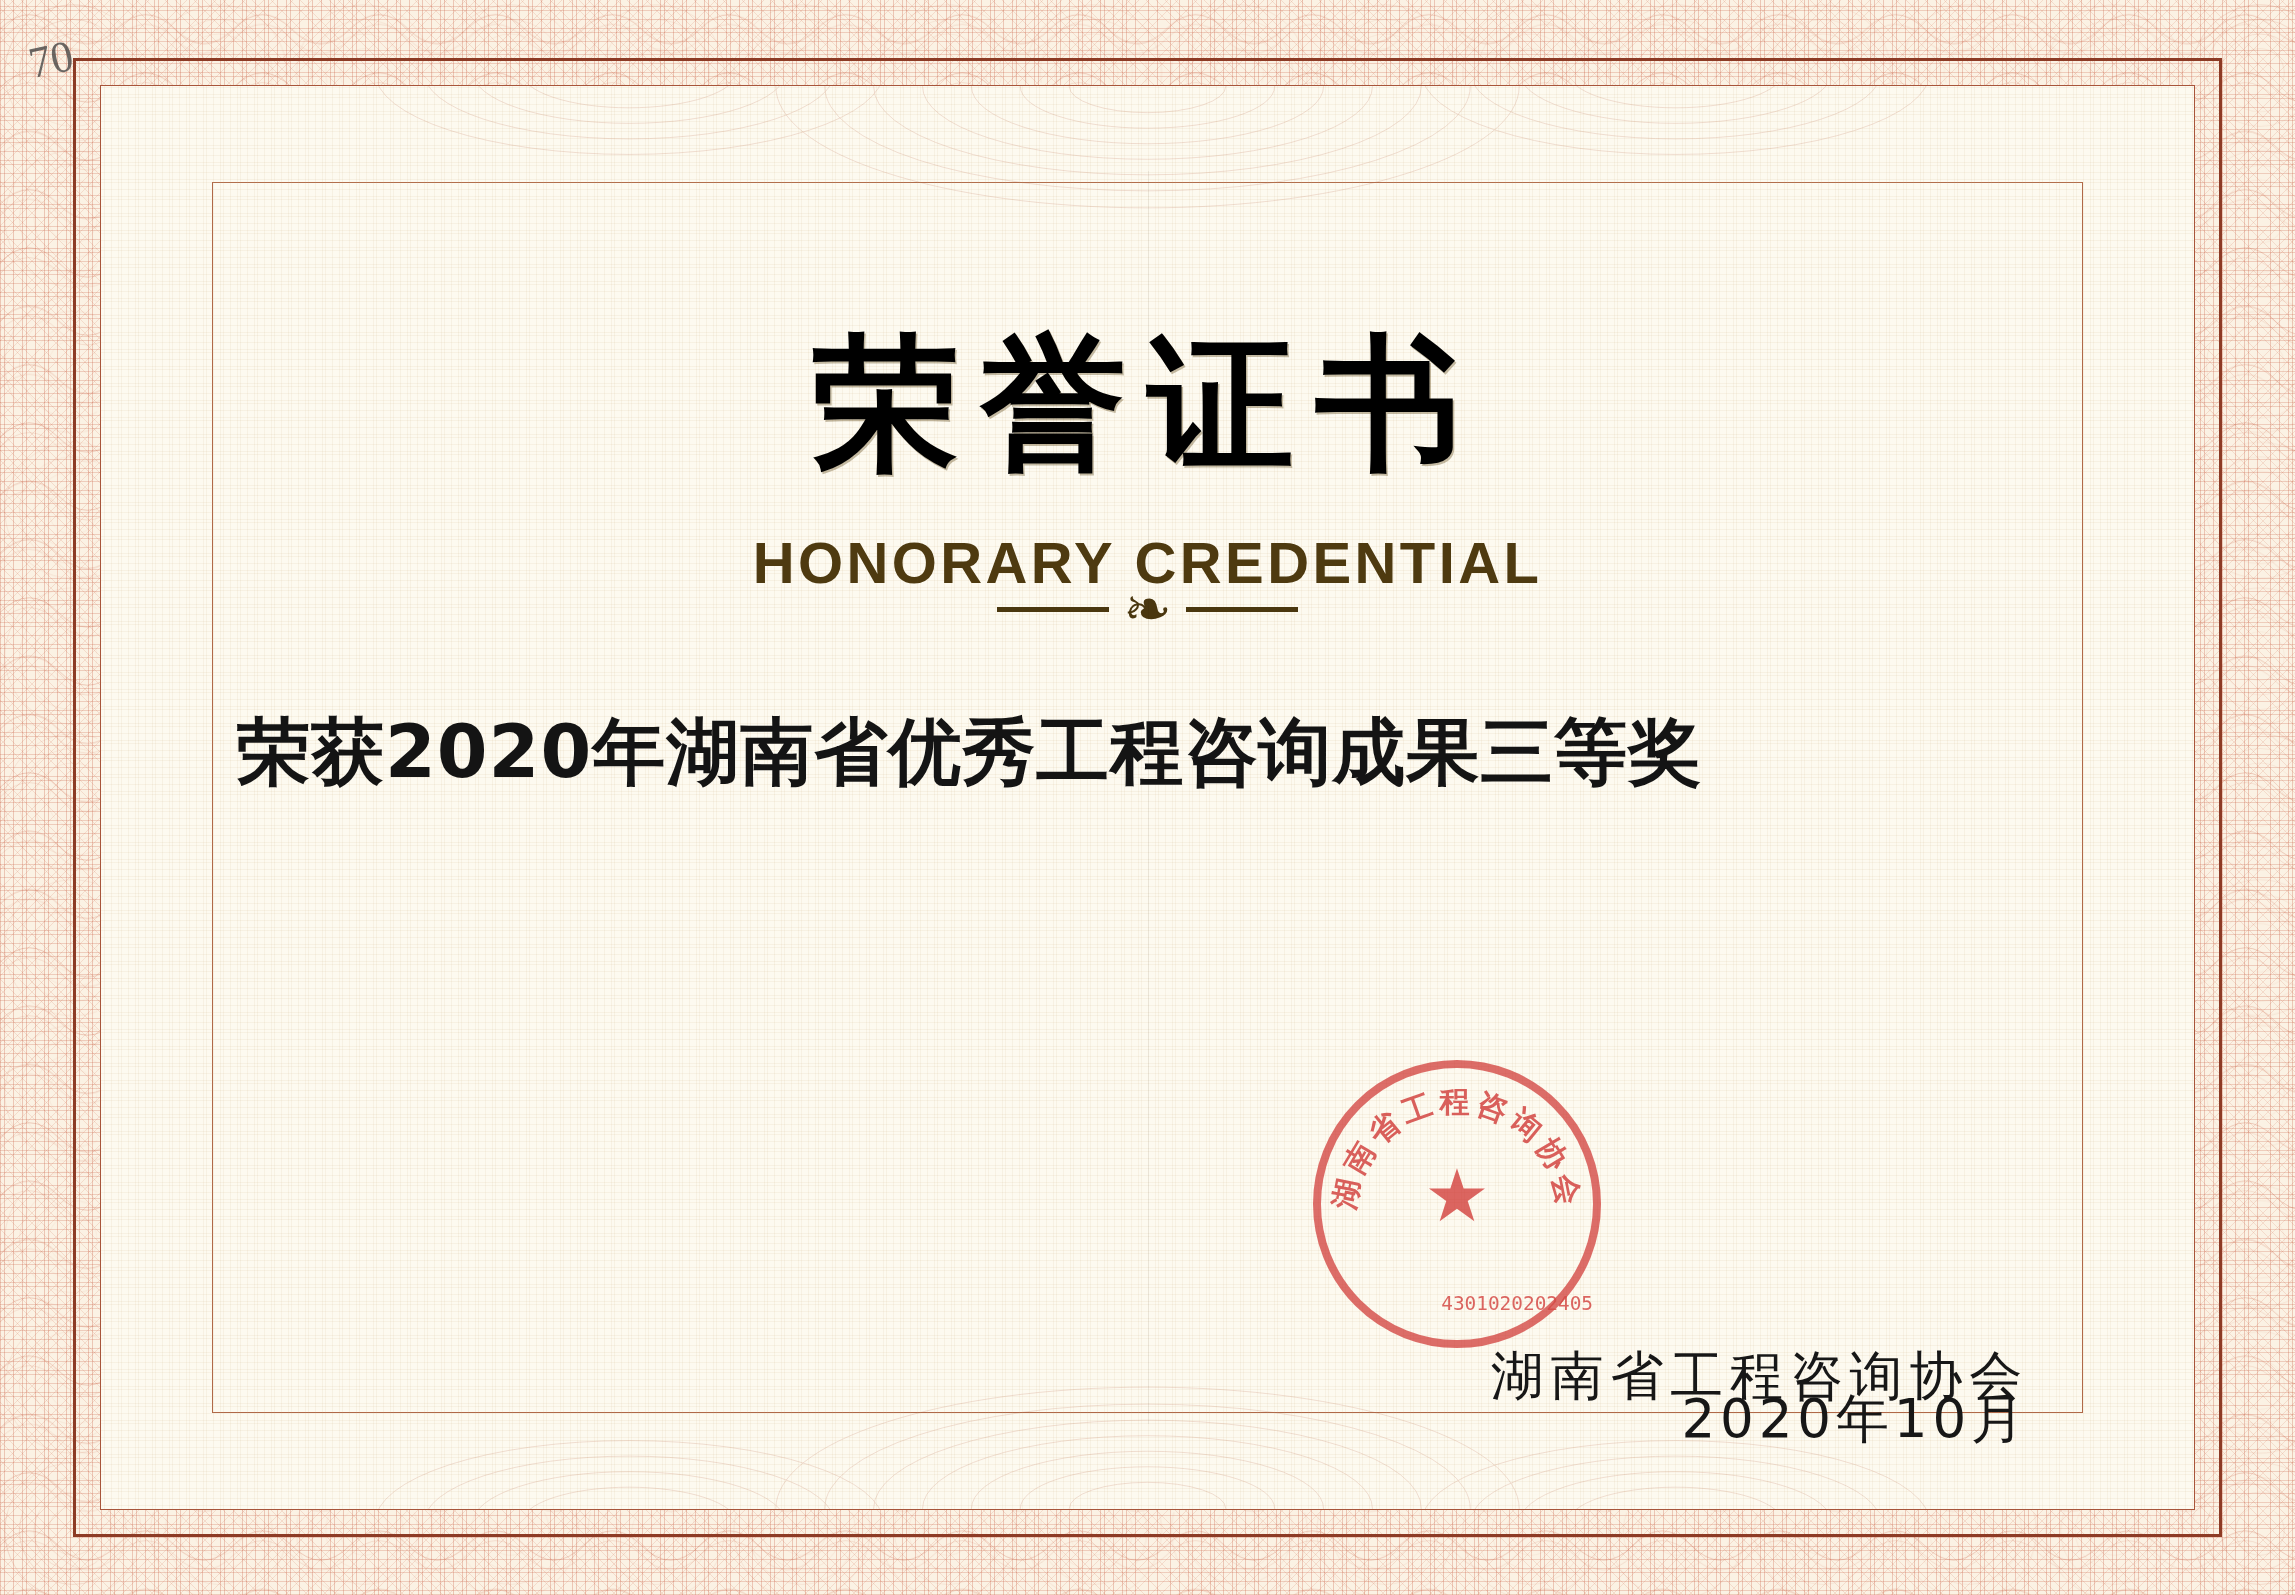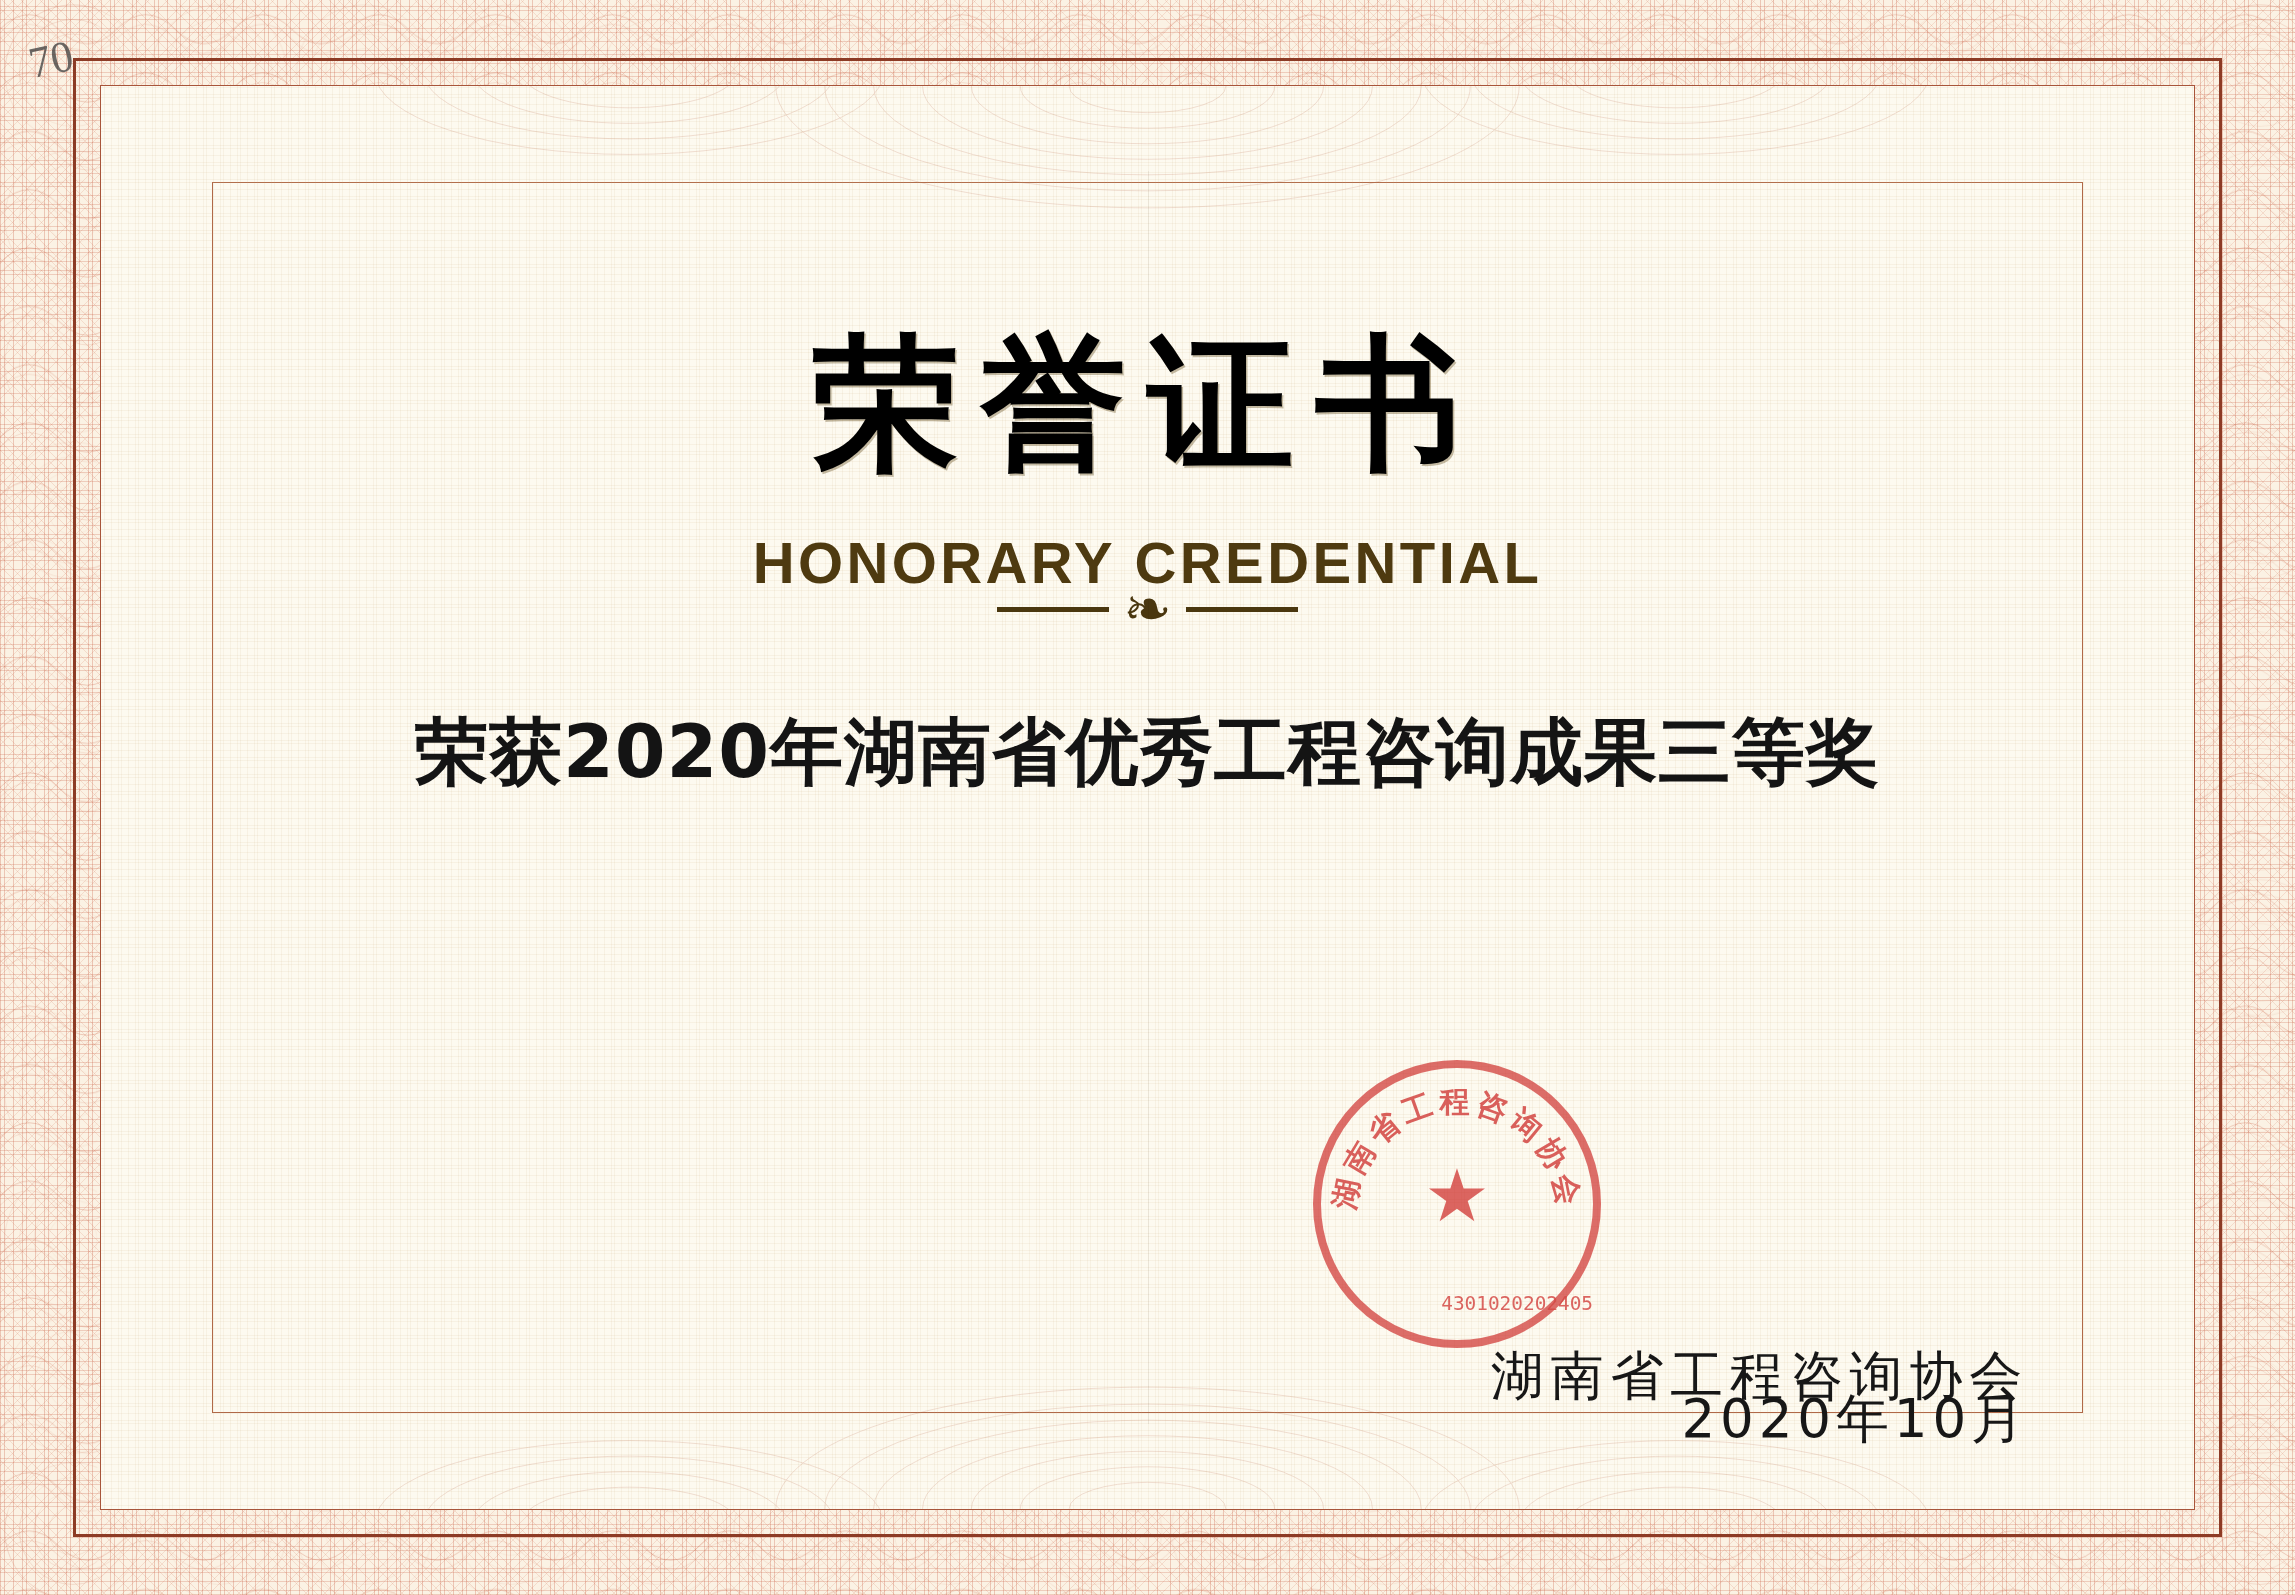--- a/index.html
+++ b/index.html
@@ -150,21 +150,21 @@
     font-size: 58px;
     line-height: 0.6;
     color: #4a370f;
     letter-spacing: 0;
   }
 
   .headline {
     position: absolute;
     top: 496px;
     left: 0; right: 0;
-    text-align: center;
+    text-align: left;
     font-family: "DejaVu Sans", "Liberation Sans", sans-serif;
     font-weight: bold;
     font-size: 73px;
     letter-spacing: 1px;
     color: #141414;
     white-space: nowrap;
   }
 
   .field {
     position: absolute;

